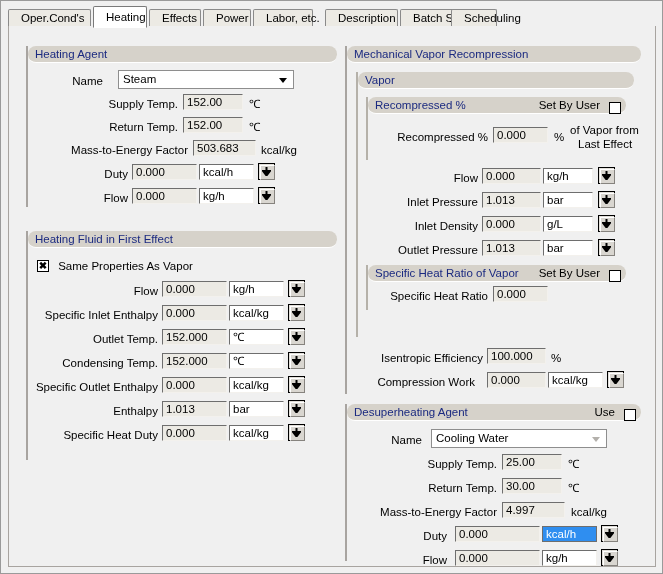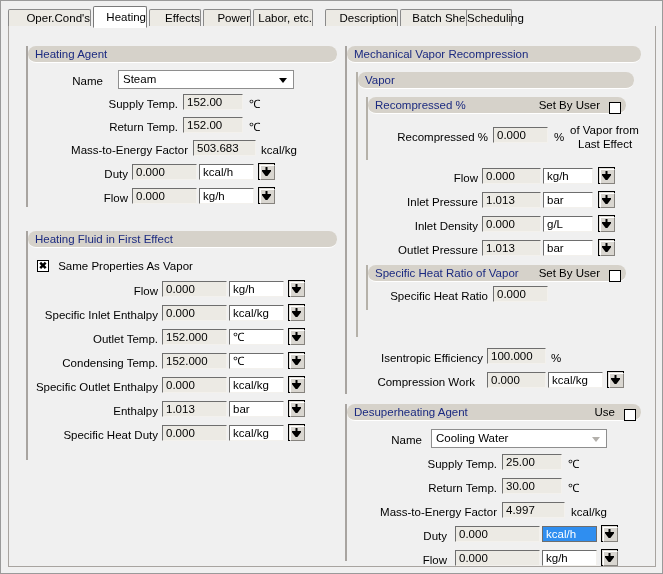--- a/index.html
+++ b/index.html
@@ -34,21 +34,21 @@
   .tab {
     position: absolute; top: 3px; height: 18px;
     background: #eceae4;
     border: 1px solid #8a8a8a;
     border-bottom: none;
     box-sizing: border-box;
     font-size: 11.5px;
     line-height: 17px;
     text-align: right;
     color: #000;
-    padding: 0 0;
+    padding: 0 12px;
     white-space: nowrap;
     border-radius: 2px 2px 0 0;
   }
   .tab.active {
     top: 0px; height: 22px;
     background: #ffffff;
     line-height: 20px;
     font-weight: normal;
     border: 1px solid #7a7a7a;
     border-bottom: 1px solid #ffffff;
@@ -217,21 +217,21 @@
 
   <div class="tabstrip">
     <div class="tabline"></div>
     <div class="tab" style="left:0px;   width:83px;">Oper.Cond's</div>
     <div class="tab active" style="left:85px;  width:54px;">Heating</div>
     <div class="tab" style="left:141px; width:52px;">Effects</div>
     <div class="tab" style="left:195px; width:48px;">Power</div>
     <div class="tab" style="left:245px; width:60px;">Labor, etc.</div>
     <div class="tab" style="left:317px; width:73px;">Description</div>
     <div class="tab" style="left:392px; width:76px;">Batch Sheet</div>
-    <div class="tab" style="left:458px; width:46px;">Scheduling</div>
+    <div class="tab" style="left:443px; width:46px;">Scheduling</div>
   </div>
 
   <div class="pagebody">
 
     <div class="group" style="left:17px; top:20px; width:311px; height:161px;">
       <div class="ghead">
         <span>Heating Agent</span>
       </div>
       <div class="gbody">
 

